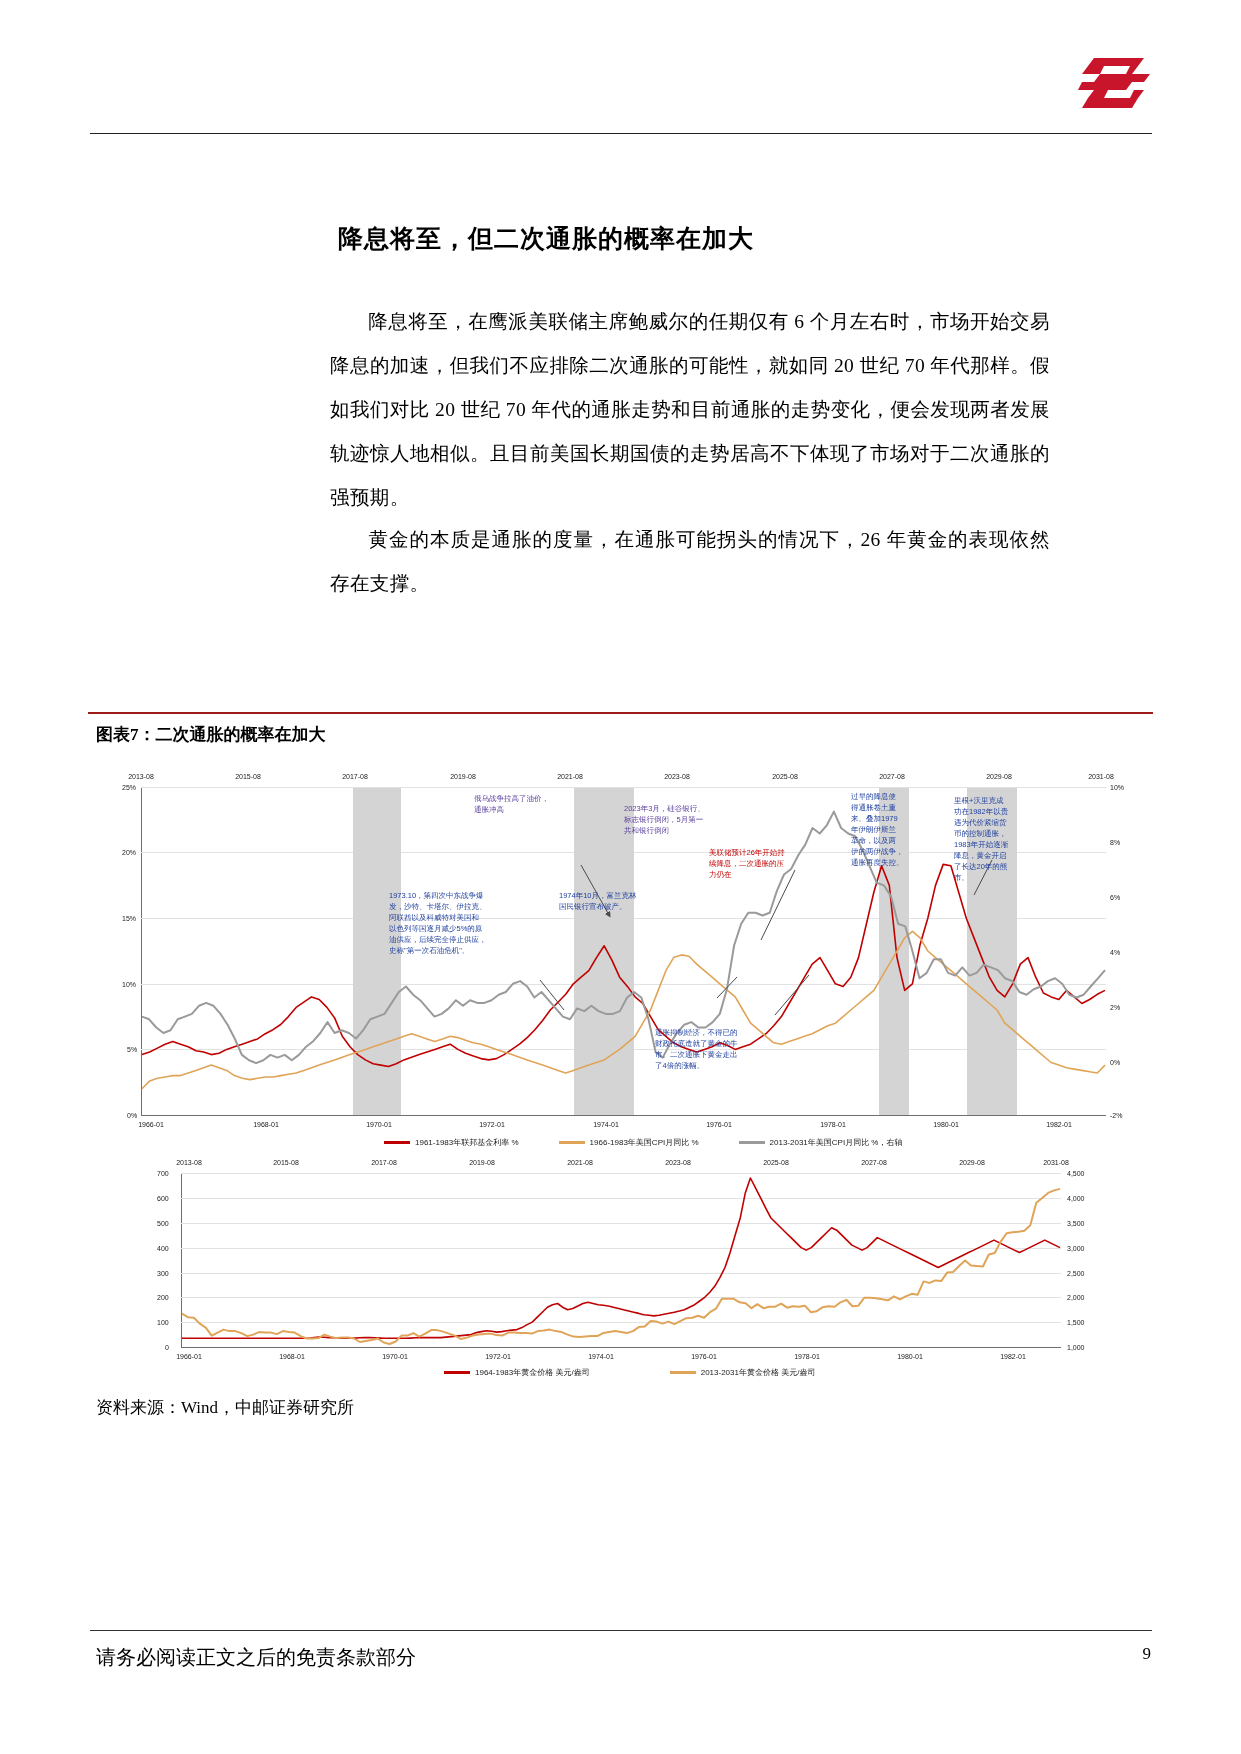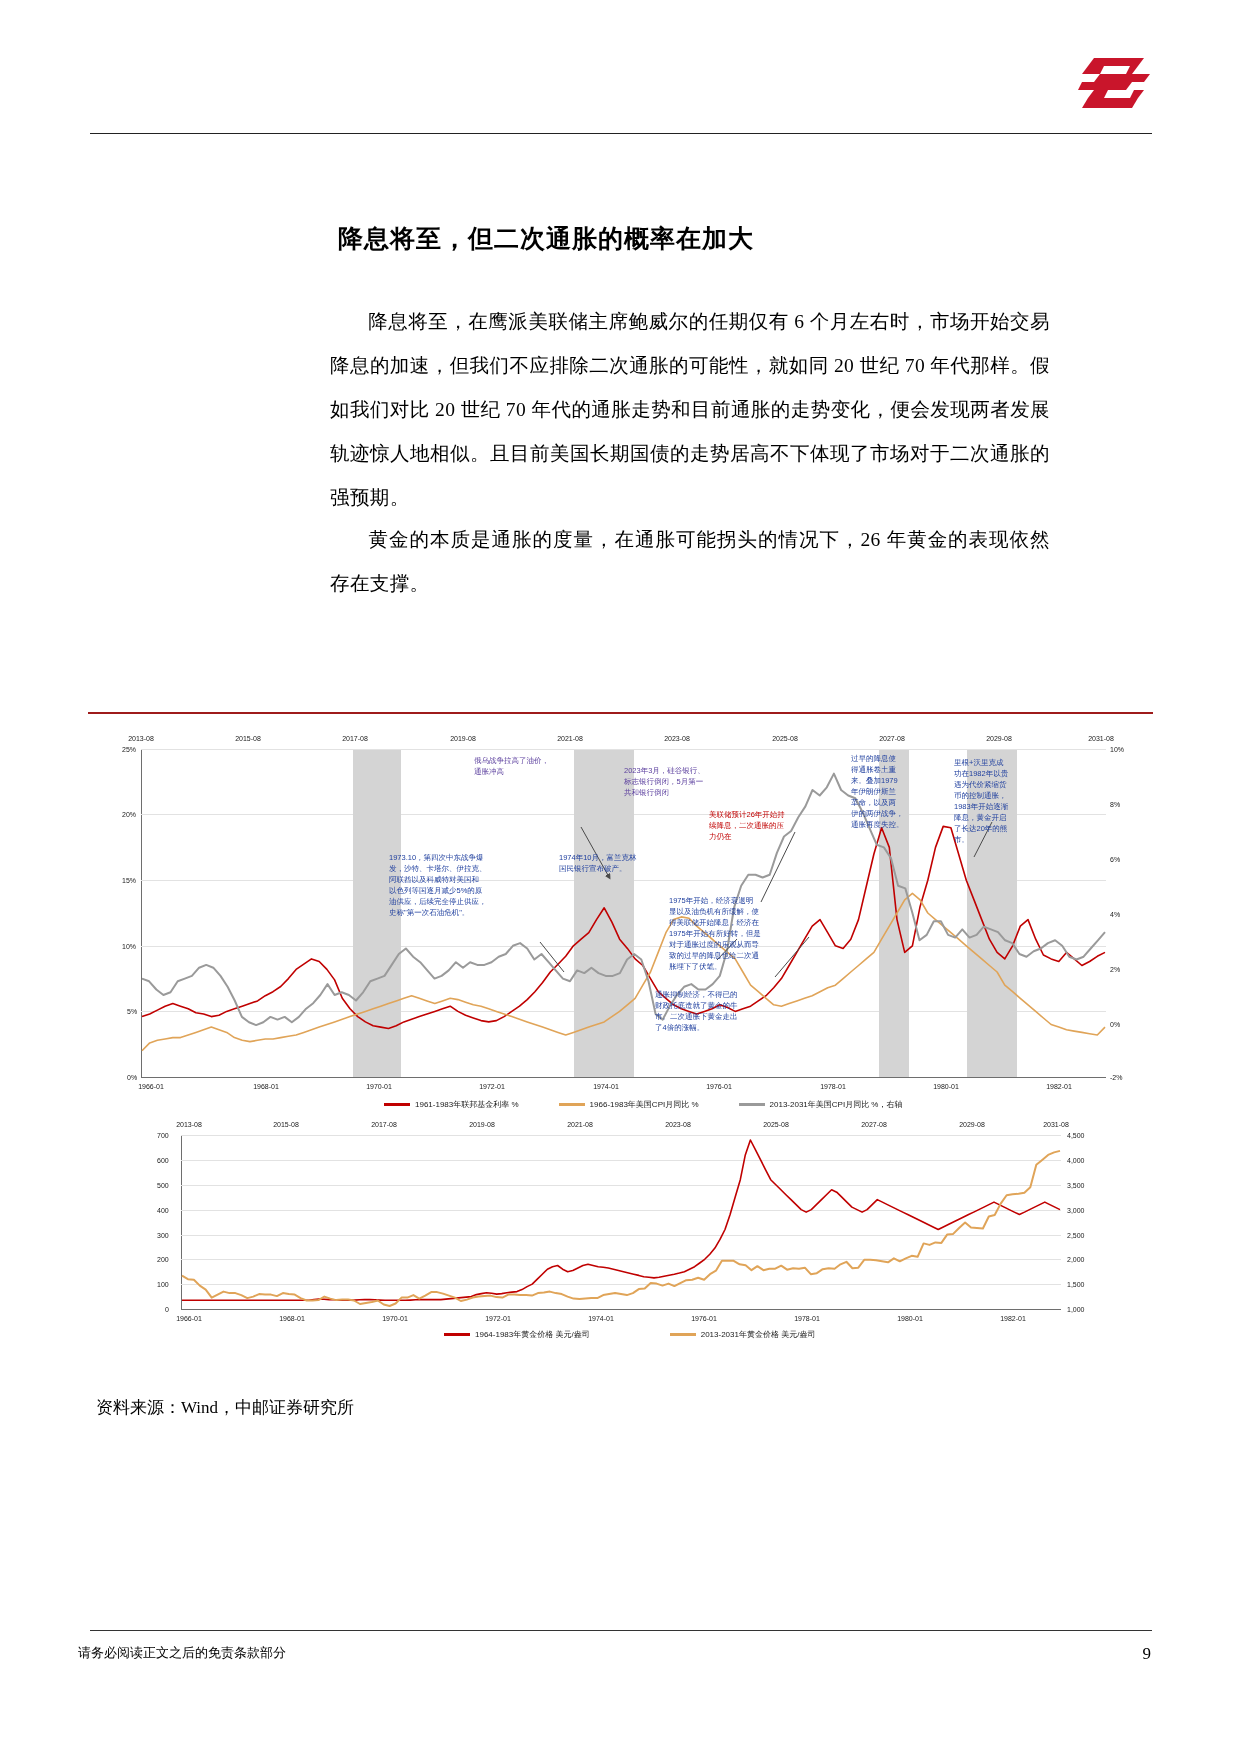--- a/index.html
+++ b/index.html
@@ -104,22 +104,22 @@
     position:absolute; left:96px; top:1396px;
     font-size:17px; font-family:"Liberation Serif", serif;
   }
 
   
   .footer-rule{
     position:absolute; left:90px; top:1630px; width:1062px;
     border-top:1.2px solid #333;
   }
   .footer-left{
-    position:absolute; left:78px; top:1644px;
-    font-size:13px; font-family:Liberation Sans, sans-serif;
+    position:absolute; left:96px; top:1644px;
+    font-size:20px; font-family:Liberation Sans, sans-serif;
   }
   .footer-right{
     position:absolute; right:90px; top:1644px;
     font-size:17px; font-family:"Liberation Serif", serif;
   }
   svg.curves{ position:absolute; left:0; top:0; overflow:visible; }
 </style>
 </head>
 <body>
 
@@ -146,20 +146,21 @@
 <div class="header-rule"></div>
 
 <div class="doc-title">降息将至，但二次通胀的概率在加大</div>
 
 <div class="para p1"><span class="indent"></span><span>降息将至，在鹰派美联储主席鲍威尔的任期仅有 6 个月左右时，市场开始交易降息的加速，但我们不应排除二次通胀的可能性，就如同 20 世纪 70 年代那样。假如我们对比 20 世纪 70 年代的通胀走势和目前通胀的走势变化，便会发现两者发展轨迹惊人地相似。且目前美国长期国债的走势居高不下体现了市场对于二次通胀的强预期。</span></div>
 
 <div class="para p2"><span class="indent"></span><span>黄金的本质是通胀的度量，在通胀可能拐头的情况下，26 年黄金的表现依然存在支撑。</span></div>
 
 <div class="figure-block">
   <div class="fig-rule"></div>
+  <div class="fig-caption">图表7：二次通胀的概率在加大</div>
 
   <div class="chart-frame">
 
     <div class="plot" style="left:0; top:12px; width:1065px; height:390px;">
 
       <div class="axis-line" style="left:52px; top:22px; width:965px; height:1px;"></div>
 
       <div class="axis-line" style="left:52px; top:350px; width:965px; height:1px;"></div>
 
       <div class="axis-line" style="left:52px; top:22px; width:1px; height:329px;"></div>
@@ -242,27 +243,20 @@
 油供应，后续完全停止供应，
 史称"第一次石油危机"。</div>
       <div class="annot purple" style="left:535px; top:38px; width:115px;">2023年3月，硅谷银行、
 标志银行倒闭，5月第一
 共和银行倒闭</div>
       <div class="annot blue" style="left:470px; top:125px; width:110px;">1974年10月，富兰克林
 国民银行宣布破产。</div>
       <div class="annot red" style="left:620px; top:82px; width:110px;">美联储预计26年开始持
 续降息，二次通胀的压
 力仍在</div>
-      <div class="annot blue" style="left:580px; top:168px; width:120px;">1975年开始，经济衰退明
-显以及油负机有所缓解，使
-得美联储开始降息，经济在
-1975年开始有所好转，但是
-对于通胀过度的乐观从而导
-致的过早的降息也给二次通
-胀埋下了伏笔。</div>
       <div class="annot blue" style="left:566px; top:262px; width:115px;">通胀抑制经济，不得已的
 财政托底造就了黄金的牛
 市。二次通胀下黄金走出
 了4倍的涨幅。</div>
       <div class="annot blue" style="left:762px; top:26px; width:75px;">过早的降息使
 得通胀卷土重
 来。叠加1979
 年伊朗伊斯兰
 革命，以及两
 伊的两伊战争，

